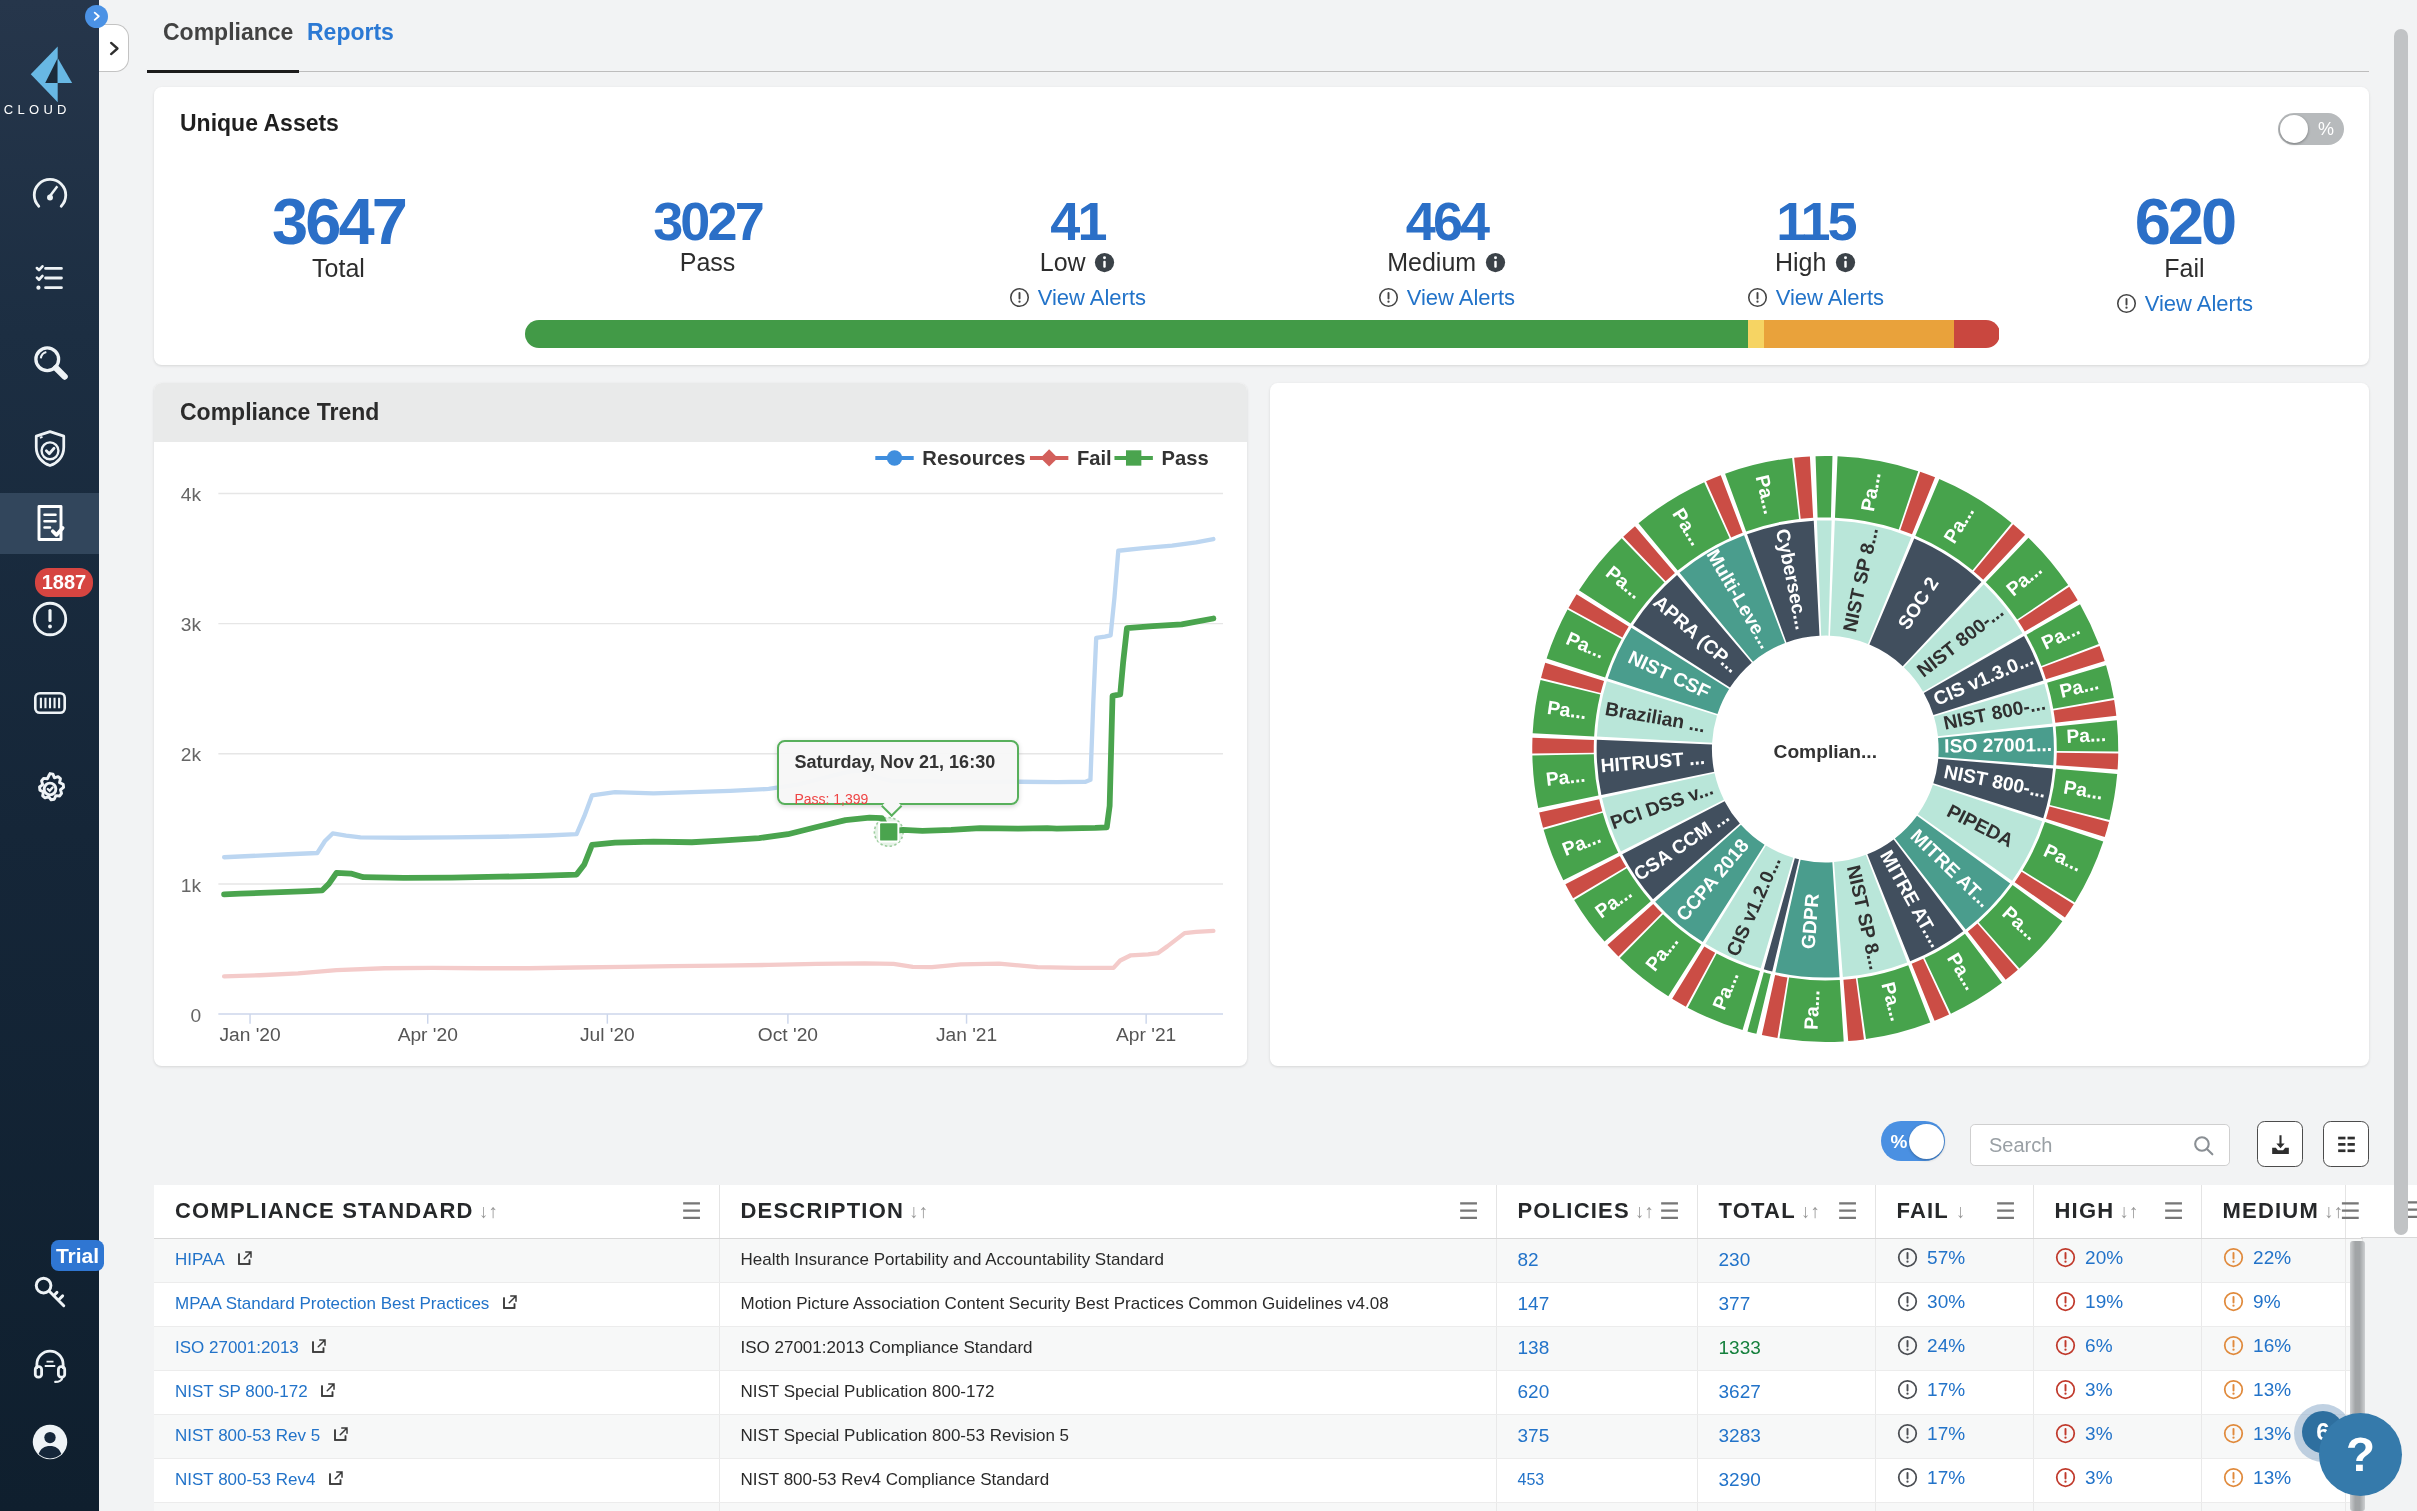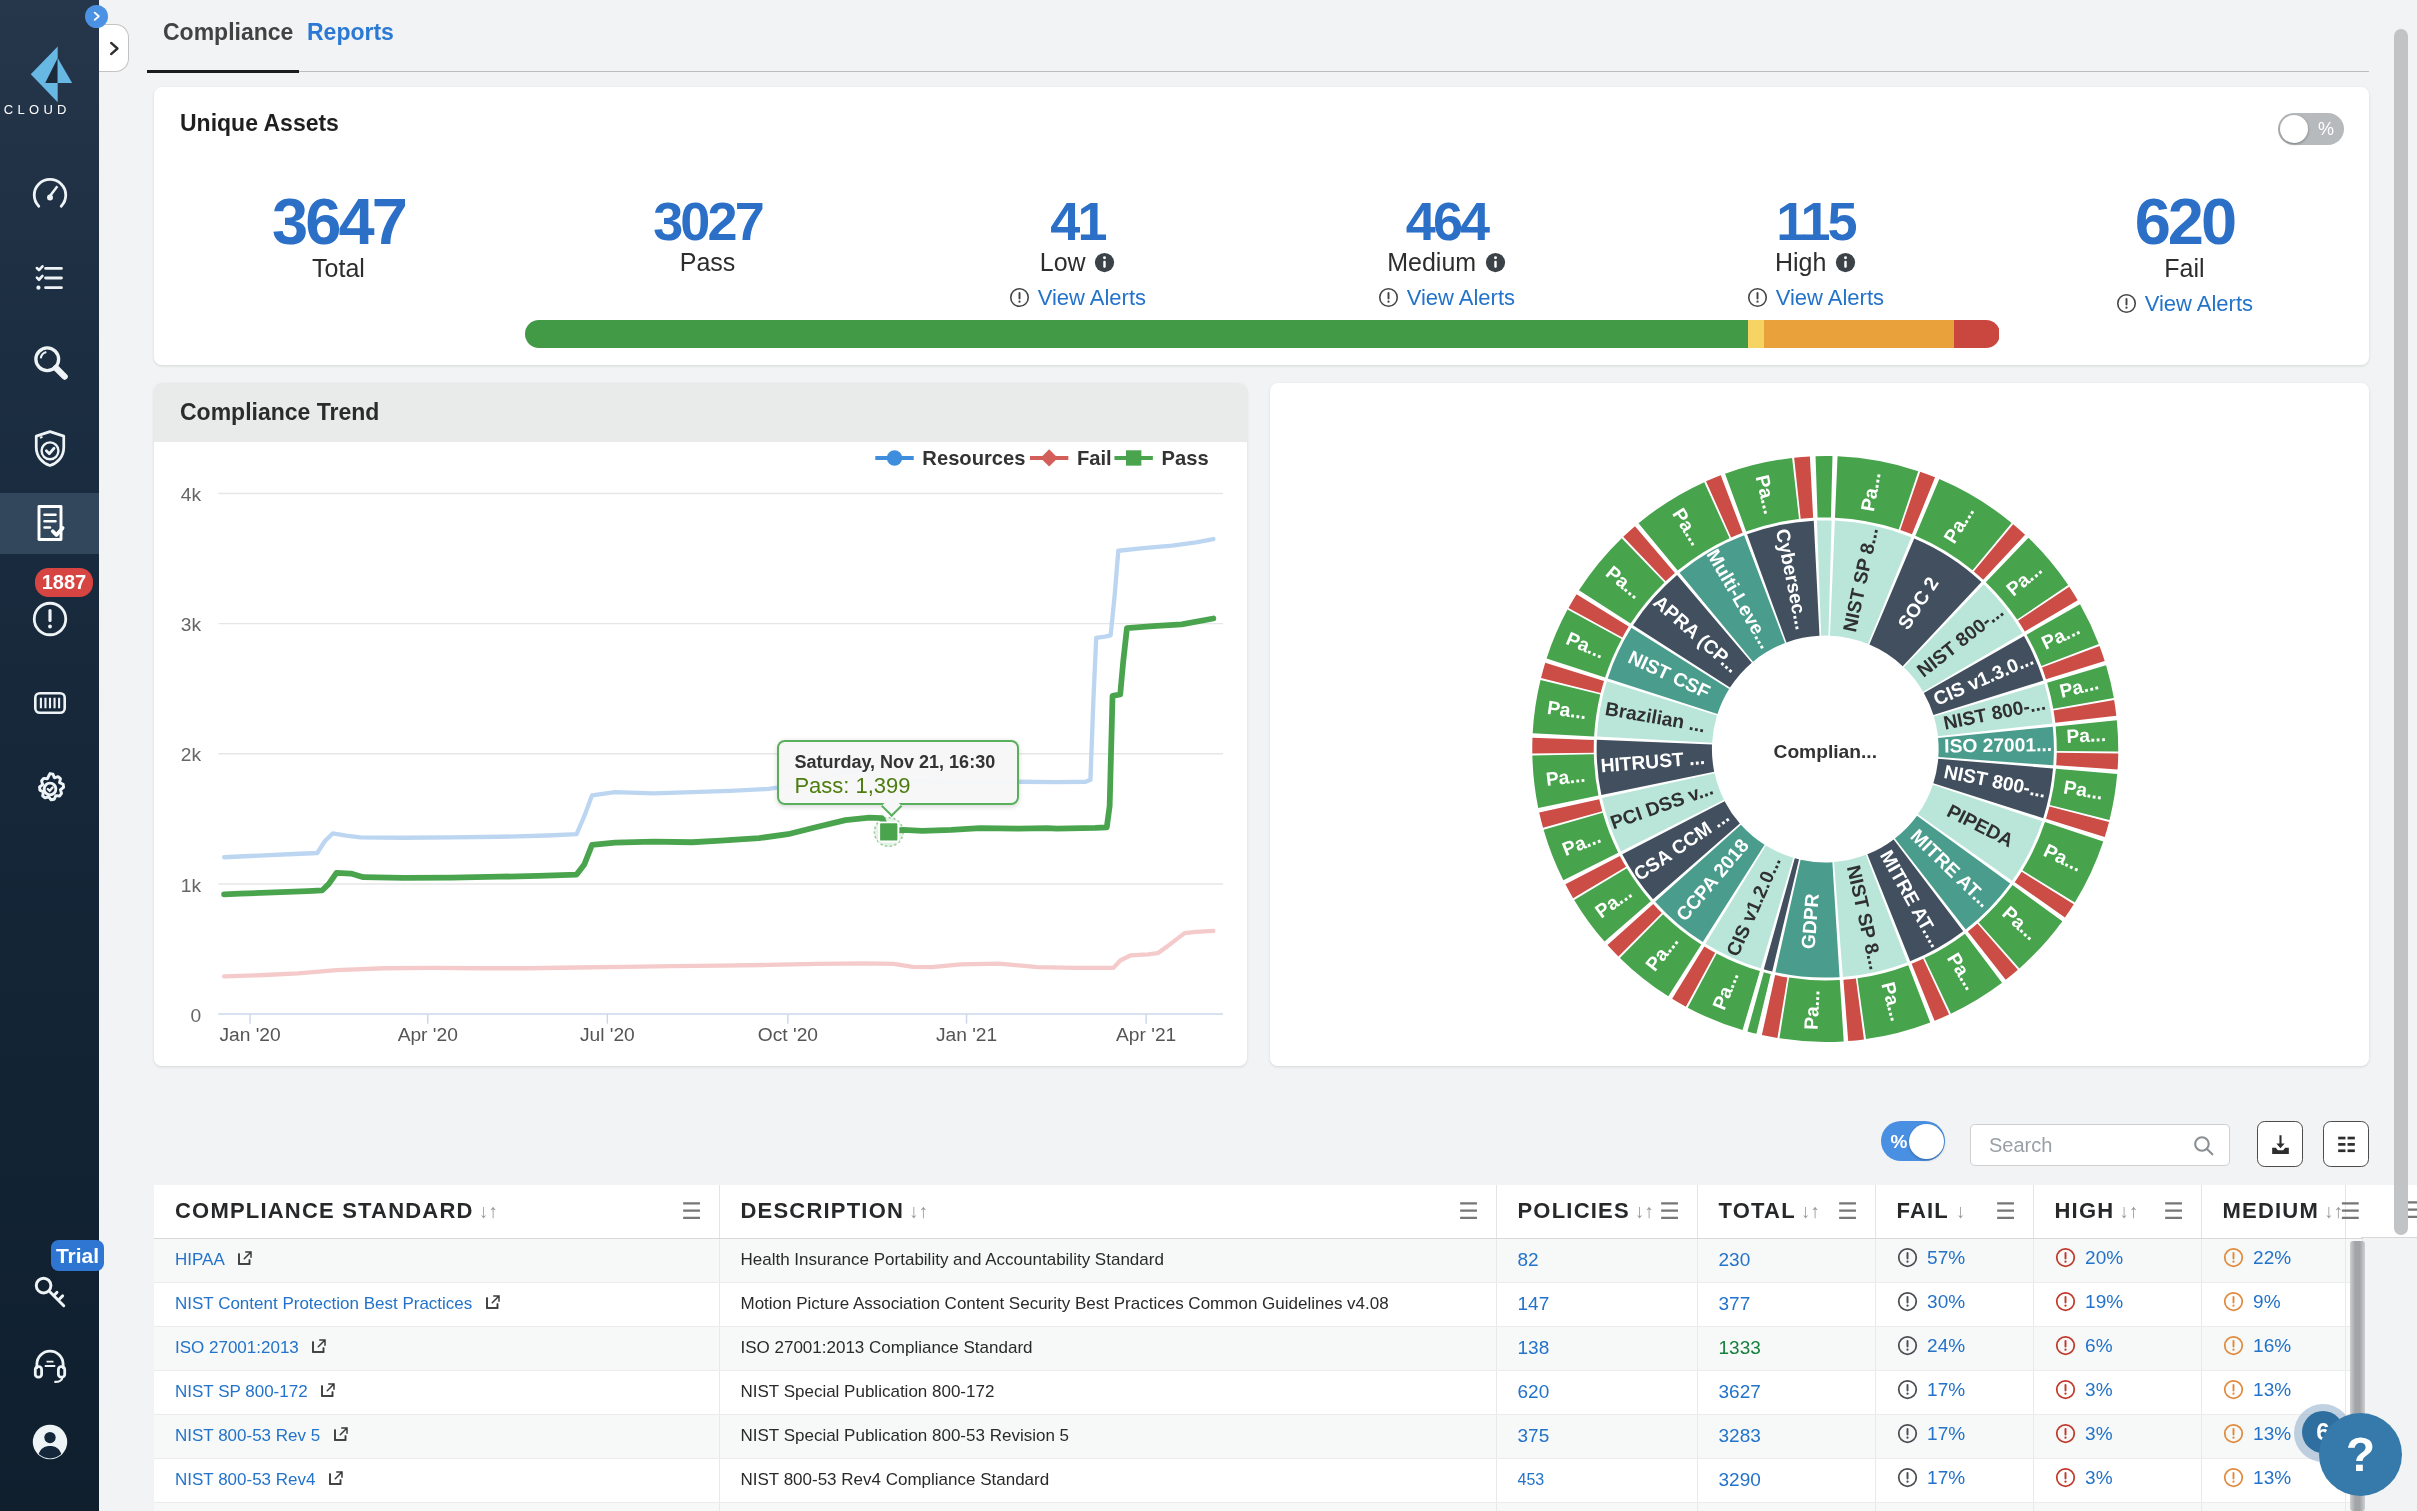--- a/index.html
+++ b/index.html
@@ -141,21 +141,21 @@
       <path d="M932,69 L941,78 L932,87 L923,78 Z" fill="#d35f5b"></path>
       <text x="961" y="85" font-size="21" font-weight="bold" fill="#333">Fail</text>
       <line x1="1000" y1="78" x2="1040" y2="78" stroke="#4aa44e" stroke-width="4"></line>
       <rect x="1012" y="70" width="16" height="16" fill="#4aa44e"></rect>
       <text x="1049" y="85" font-size="21" font-weight="bold" fill="#333">Pass</text>
       <circle cx="765" cy="467.4" r="15" fill="#4aa44e" fill-opacity="0.14" stroke="#4aa44e" stroke-opacity="0.5" stroke-width="1.6" stroke-dasharray="2.5,2.5"></circle>
       <rect x="755" y="457.4" width="20" height="20" fill="#4aa44e" stroke="#fff" stroke-width="2" rx="2"></rect>
     </svg>
     <div class="abs" style="left:623px;top:357px;width:242px;height:65px;background:rgba(247,247,247,.96);border:2.4px solid #58b05c;border-radius:7.7px;padding:9.6px 0 0 15.4px;white-space:nowrap;box-shadow:0 1.9px 5.8px rgba(0,0,0,.15);z-index:3">
       <div style="font-size:18px;font-weight:bold;color:#333">Saturday, Nov 21, 16:30</div>
-      <div style="font-size:22px;color:#4d7c0f;margin-top:0">Pass: 1,399</div>
+      <div style="font-size:14px;color:#ef4444;margin-top:18px">Pass: 1,399</div>
       <div class="abs" style="left:105px;top:57px;width:15.4px;height:15.4px;background:#f7f7f7;border-right:2.4px solid #58b05c;border-bottom:2.4px solid #58b05c;transform:rotate(45deg)"></div>
     </div>
   </div>
 <div class="card" style="left:1270px;top:383px;width:1099px;height:683px">
     <svg class="abs" style="left:0;top:0" width="1099" height="683" viewBox="0 0 1144 711">
       <path d="M588.0,143.2 A238,238 0 0 1 667.5,160.5 L622.4,271.7 A118,118 0 0 0 582.9,263.1 Z" fill="#b9e6d9"></path>
       <path d="M590.8,76.3 A305,305 0 0 1 674.8,91.8 L654.5,152.5 A241,241 0 0 0 588.1,140.2 Z" fill="#47a34c"></path>
       <path d="M676.8,92.4 A305,305 0 0 1 692.3,98.2 L668.3,157.5 A241,241 0 0 0 656.1,153.0 Z" fill="#cb4d45"></path>
       <text x="616.2" y="205.1" transform="rotate(-77.8 616.2 205.1)" text-anchor="middle" dominant-baseline="middle" font-size="20" font-weight="bold" fill="#303030">NIST SP 8...</text>
       <text x="626.9" y="113.4" transform="rotate(-79.7 626.9 113.4)" text-anchor="middle" dominant-baseline="middle" font-size="20" font-weight="bold" fill="#ffffff">Pa...</text>
@@ -343,21 +343,21 @@
               <circle cx="12" cy="16.8" r="1.3" fill="#c0392b" stroke="none"></circle>
             </svg> 20%</span></td>
         <td><span class="pct"><svg width="21" height="21" viewBox="0 0 24 24" fill="none" stroke="#e08a3c" stroke-width="2">
               <circle cx="12" cy="12" r="10"></circle>
               <path d="M12 6.8v6.4" stroke-linecap="round" stroke-width="2.2"></path>
               <circle cx="12" cy="16.8" r="1.3" fill="#e08a3c" stroke="none"></circle>
             </svg> 22%</span></td>
         <td style="padding-left:0"></td>
       </tr>
       <tr class="even">
-        <td><a class="lnk">NIST Content Protection Best Practices</a><svg width="18" height="18" viewBox="0 0 24 24" fill="none" stroke="#3a3a3a" stroke-width="2" style="margin-left:11.5px;vertical-align:-1.9px">
+        <td><a class="lnk">MPAA Standard Protection Best Practices</a><svg width="18" height="18" viewBox="0 0 24 24" fill="none" stroke="#3a3a3a" stroke-width="2" style="margin-left:11.5px;vertical-align:-1.9px">
             <path d="M4 6h-0 0V20h14v-6"></path>
             <path d="M4 6v14h14v-6" fill="none"></path>
             <path d="M13 4h7v7M20 4 11 13" stroke-linecap="round"></path>
           </svg></td>
         <td style="color:#2a2a2a">Motion Picture Association Content Security Best Practices Common Guidelines v4.08</td>
         <td><span style="color:#2273c9;font-size:19px">147</span></td>
         <td><span style="color:#2273c9;font-size:19px">377</span></td>
         <td><span class="pct"><svg width="21" height="21" viewBox="0 0 24 24" fill="none" stroke="#4a4d52" stroke-width="2">
               <circle cx="12" cy="12" r="10"></circle>
               <path d="M12 6.8v6.4" stroke-linecap="round" stroke-width="2.2"></path>

